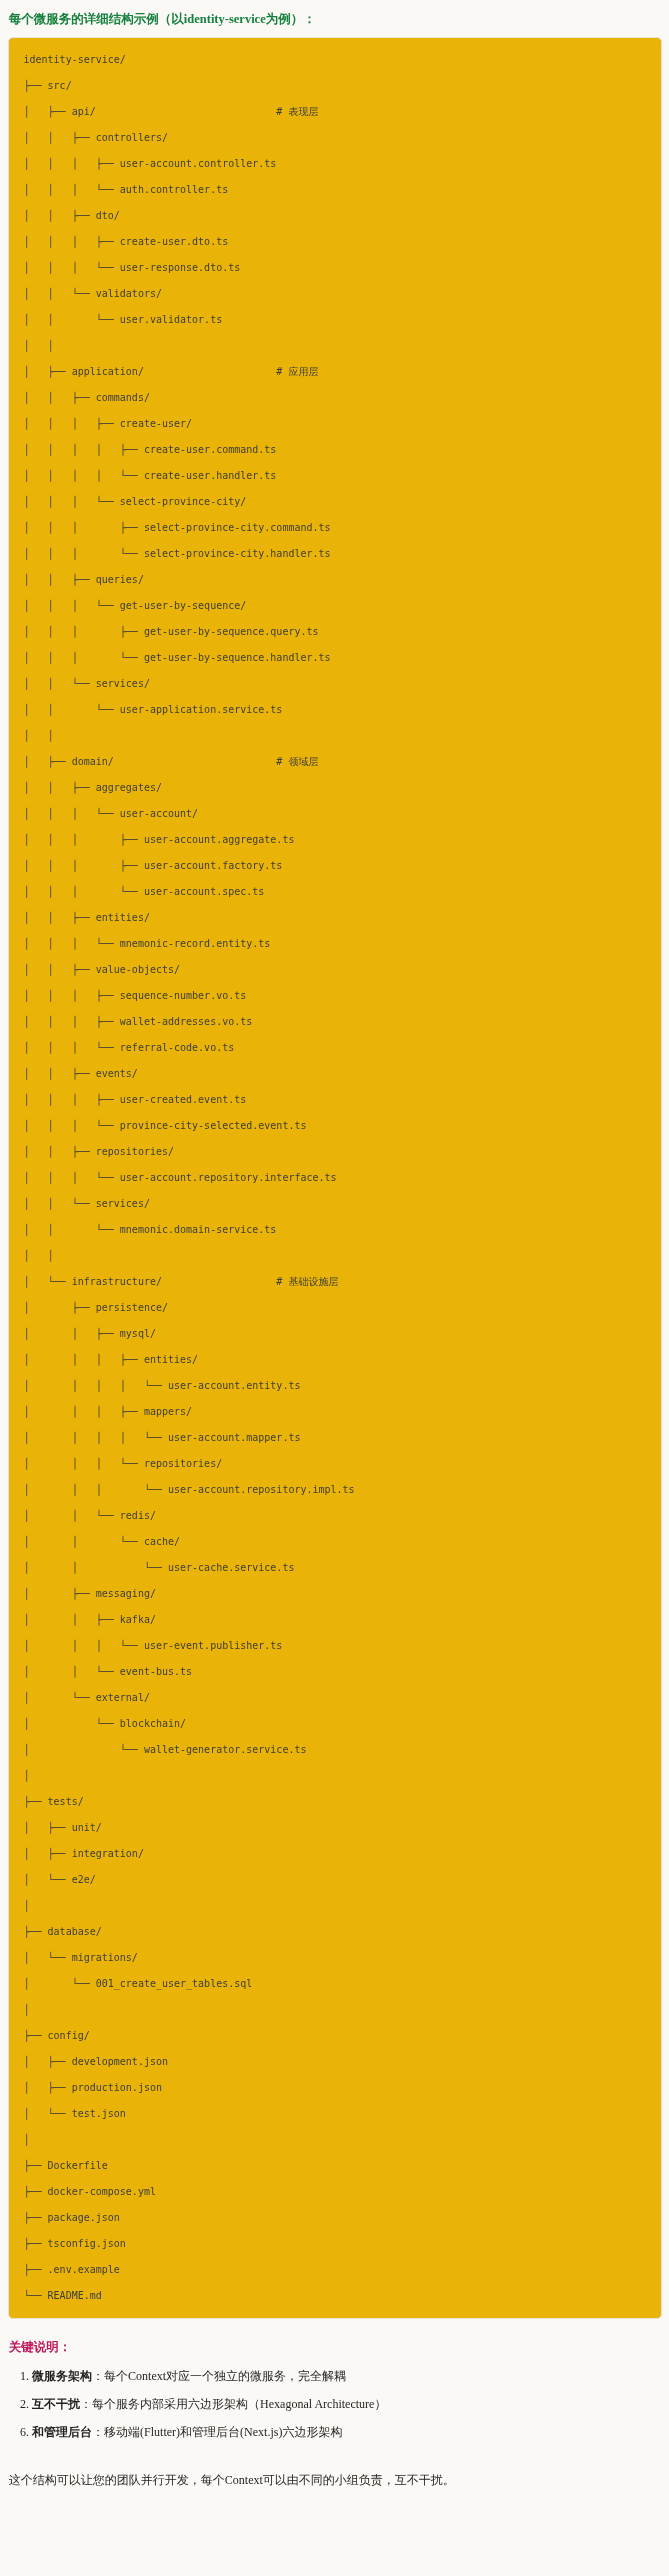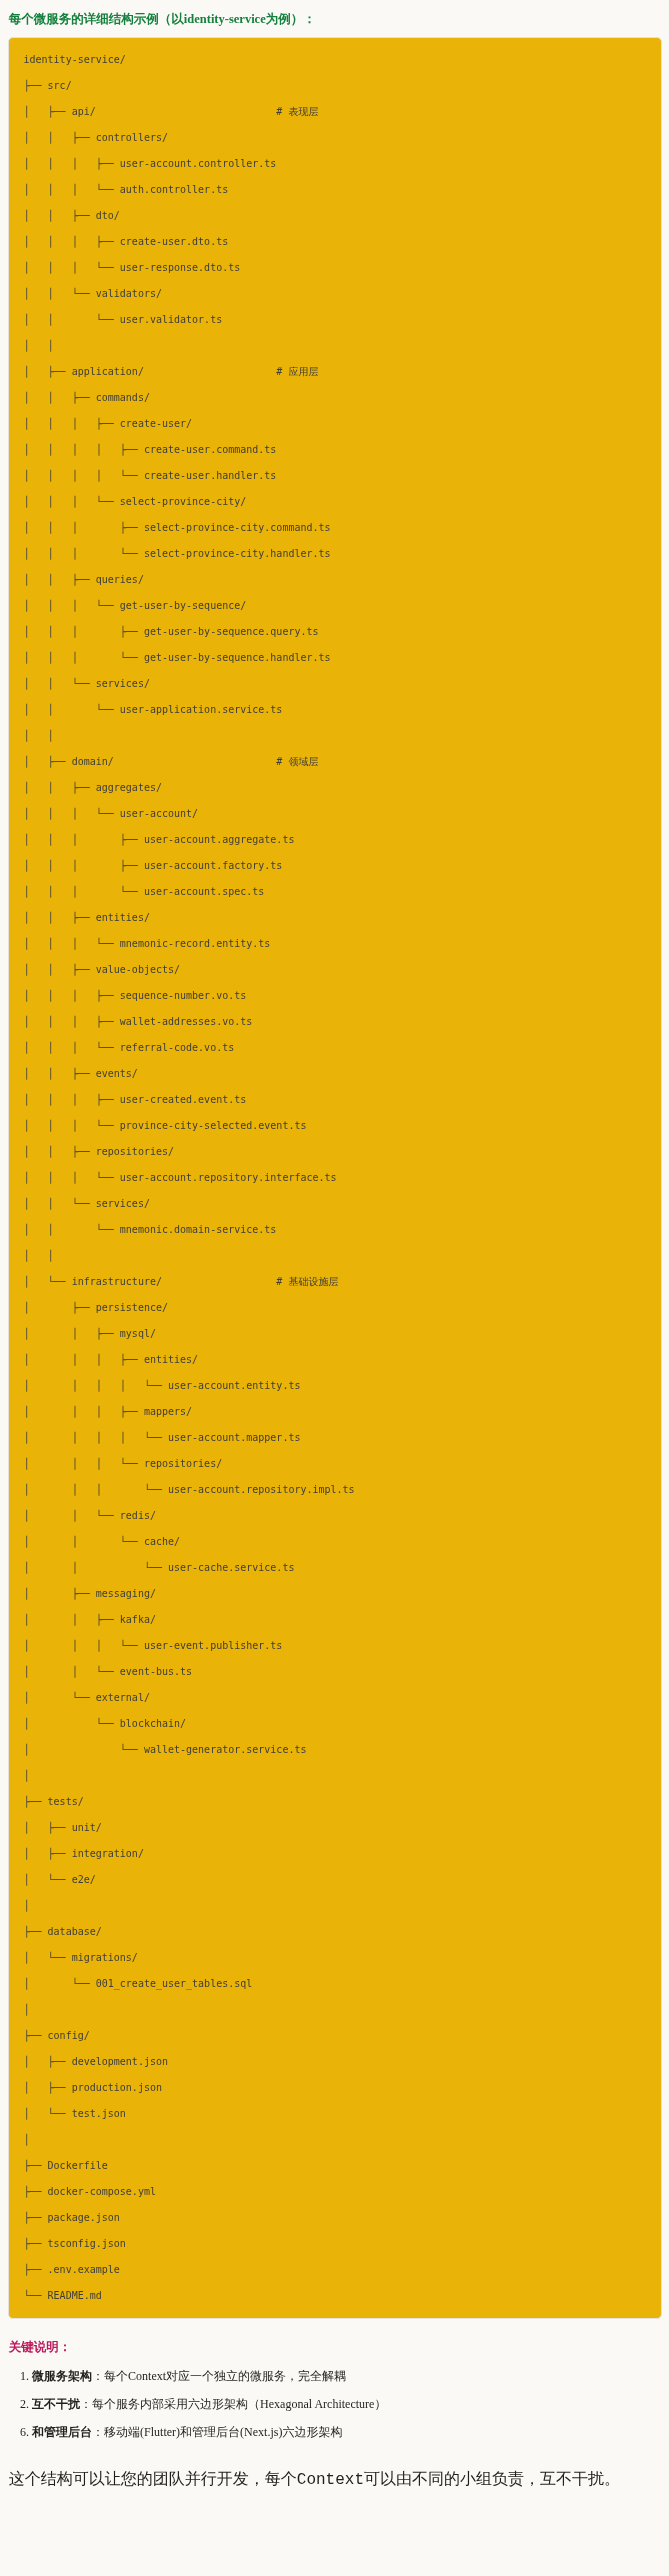--- a/index.html
+++ b/index.html
@@ -38,24 +38,23 @@
     color: #be185d;
     margin-bottom: 11.3px;
   }
   .note-item {
     font-size: 12px;
     line-height: 18px;
     margin: 0 0 10px 11.3px;
   }
   .note-item strong { font-weight: 700; margin-top: 16px; }
   .closing {
-    font-size: 16px;
+    font-size: 12px;
     line-height: 18px;
     margin-top: 30px;
-    font-family: Liberation Mono, monospace;
   }
 </style>
 </head>
 <body>
 
 <h1 class="title">每个微服务的详细结构示例（以identity-service为例）：</h1>
 
 <pre class="tree">identity-service/
 ├── src/
 │   ├── api/                              # 表现层

